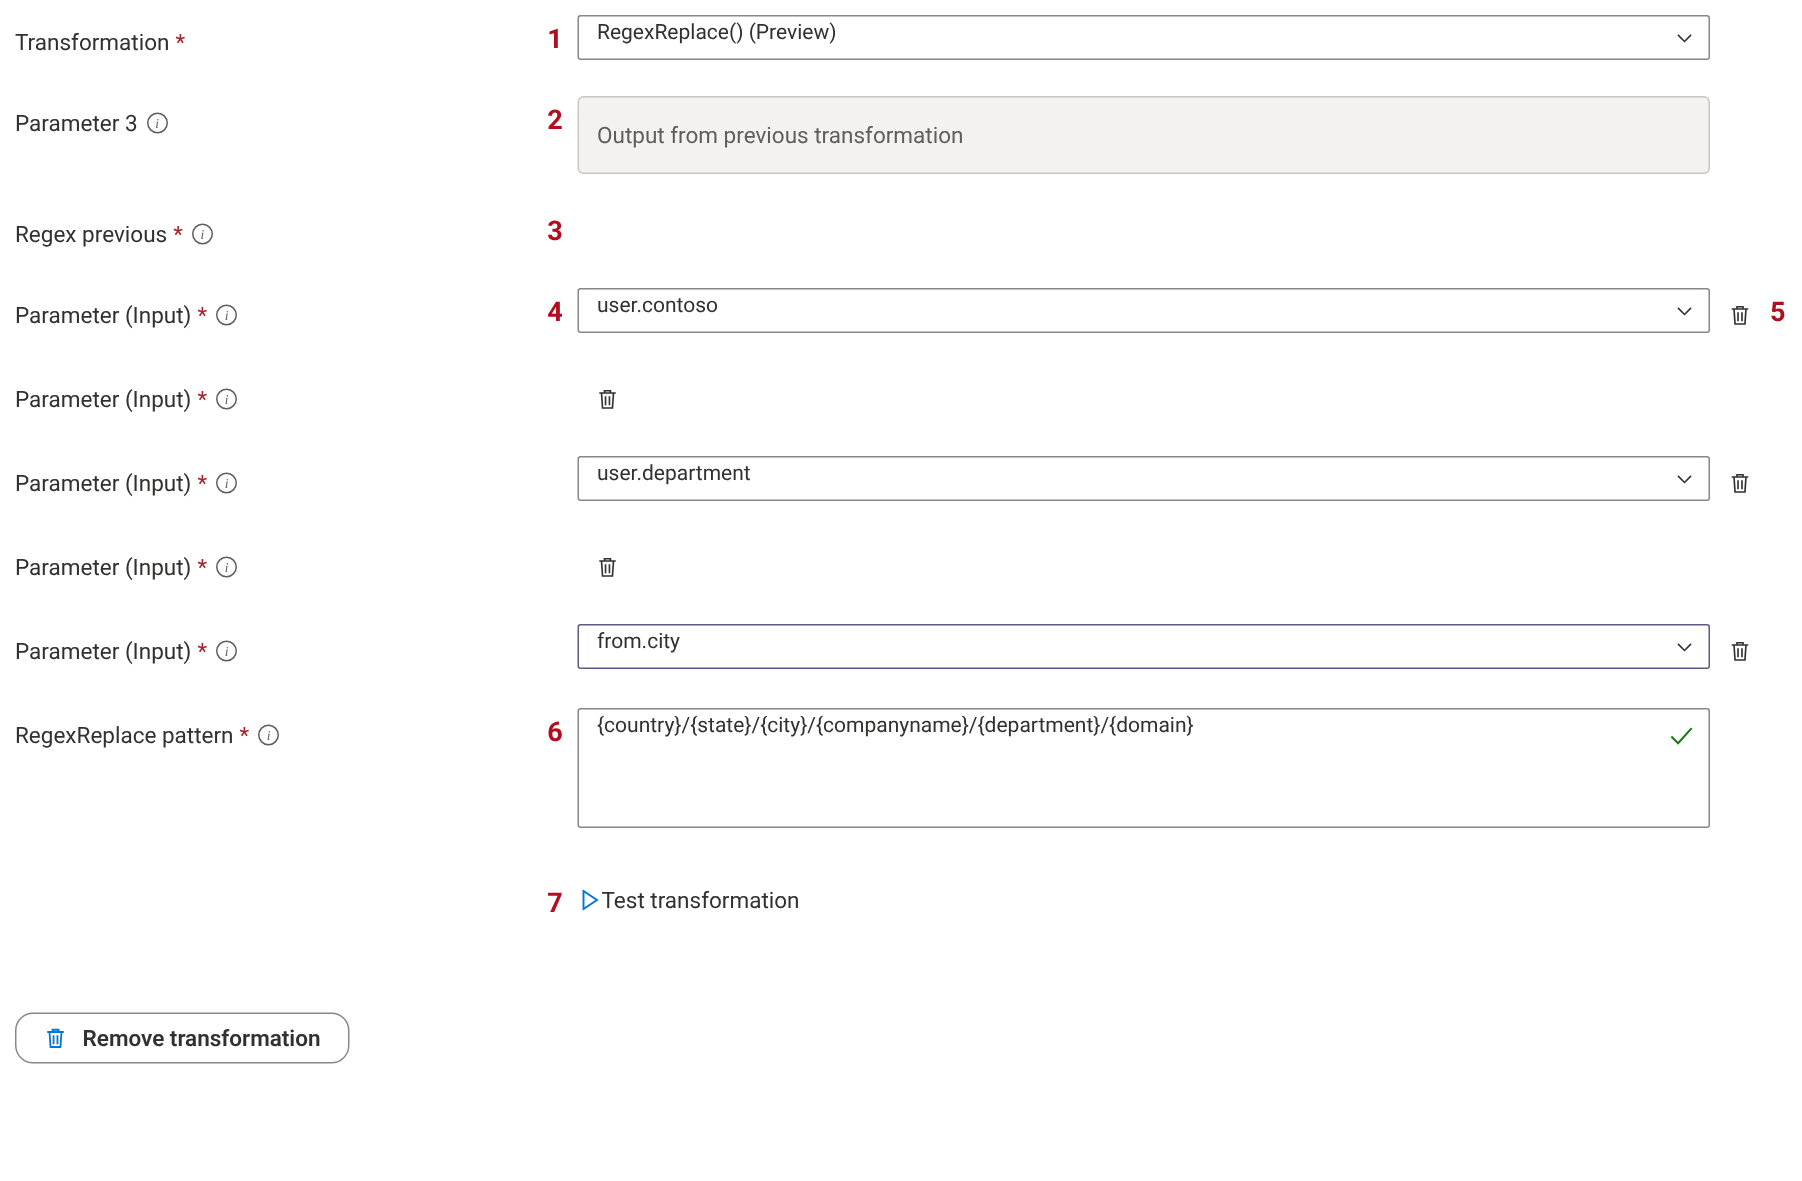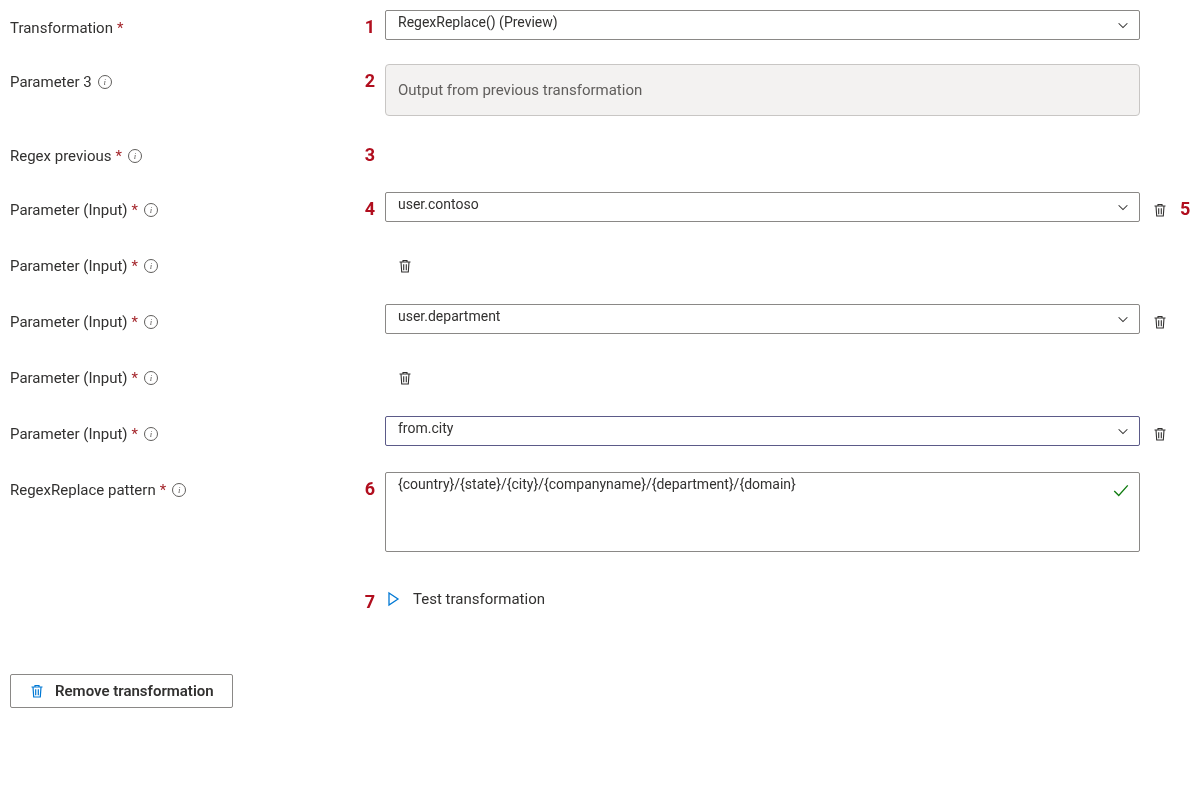--- a/index.html
+++ b/index.html
@@ -123,37 +123,37 @@
     text-align:left;
   }
 
   .test-row{
     display:grid;
     grid-template-columns:345px 30px auto;
     align-items:center;
     margin-top:8px;
   }
   .test-link{
-    display:flex;align-items:center;gap:12px;
+    display:flex;align-items:center;
     color:var(--text);
     font-size:15px;
     cursor:pointer;
   }
   .play-icon svg{display:block}
 
   .remove-btn{
     margin-top:40px;
     display:inline-flex;align-items:center;gap:10px;
     border:1px solid var(--border);
     background:#fff;
     padding:7px 18px;
     font-family:inherit;font-size:15px;font-weight:600;
     color:var(--text);
     cursor:pointer;
-    border-radius:2px;
+    border-radius:12px;
   }
   .remove-btn .trash{color:var(--blue)}
 </style>
 </head>
 <body>
 
 <div class="form">
 
   <div class="row">
     <div class="lbl">

